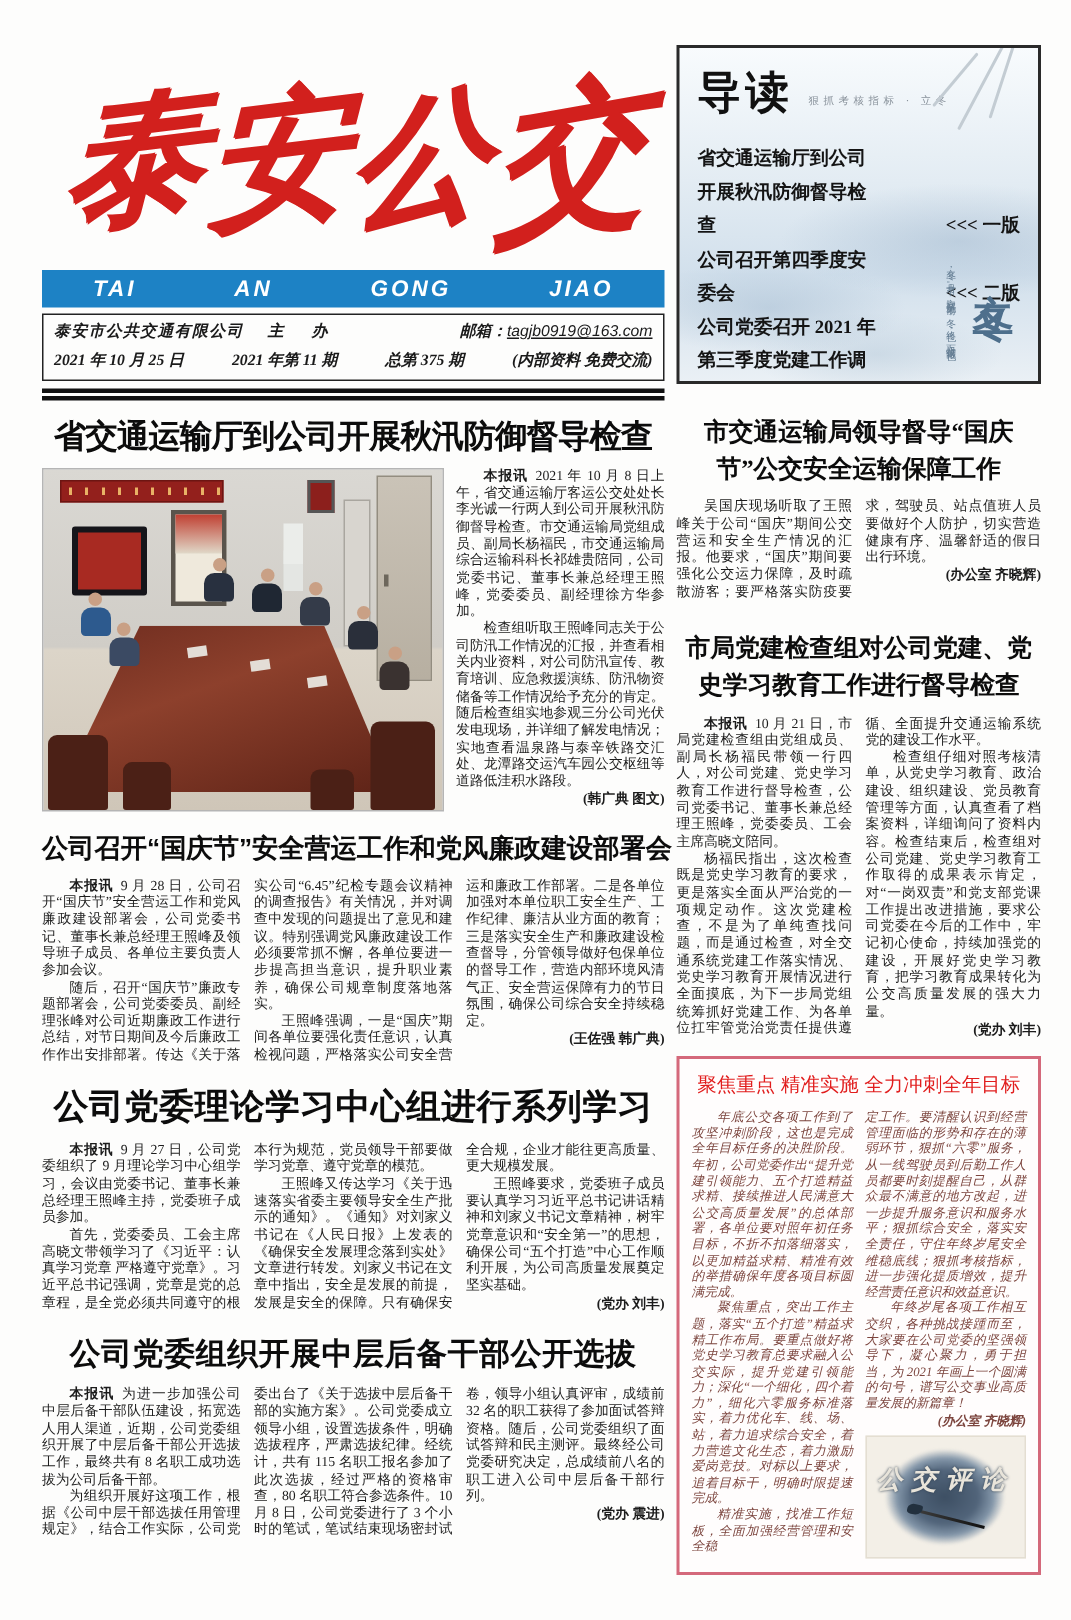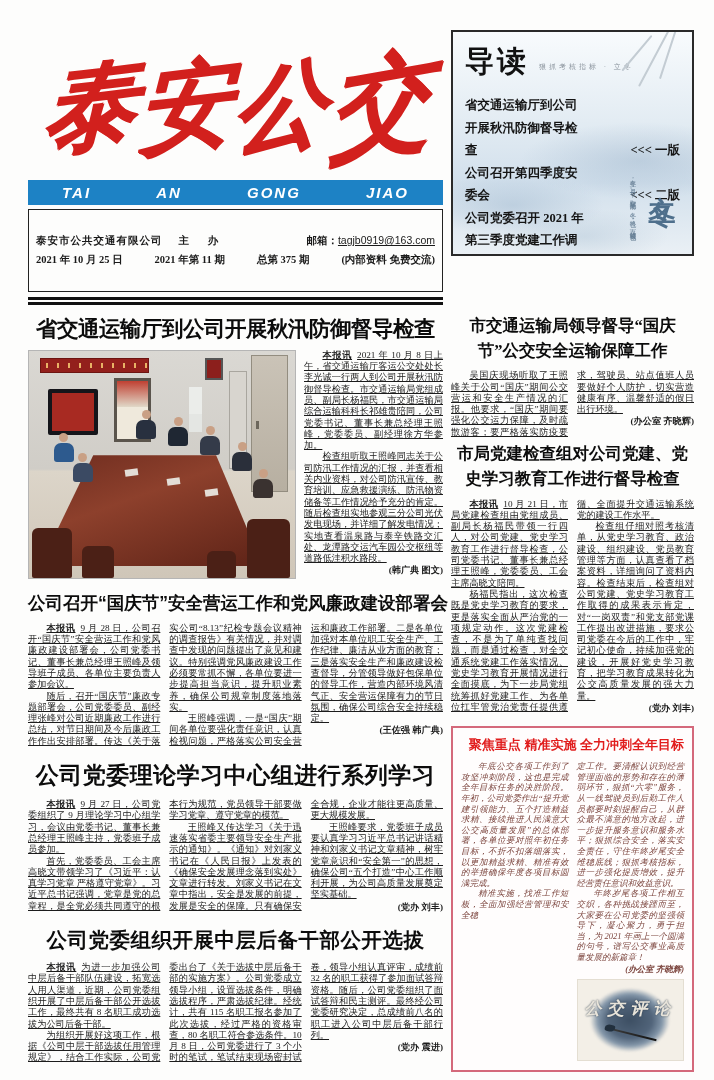--- a/index.html
+++ b/index.html
@@ -17,21 +17,21 @@
     font-family:"DejaVu Serif","Liberation Serif",serif; font-style:italic; font-weight:bold;
     color:#d2201d; font-size:95px; line-height:1; transform:rotate(-7deg) skewX(-8deg);
     text-shadow:1px 1px 0 #d2201d;
   }
   .mast-char:last-child { font-size:104px; transform:rotate(-10deg) skewX(-10deg); }
   .pinyin-bar {
     height:25px; background:#1d82c5; color:#fff; display:flex; align-items:center;
     justify-content:space-between; padding:0 34px; font-style:italic; font-weight:bold;
     font-size:15px; font-family:"Liberation Sans","DejaVu Sans",sans-serif; letter-spacing:2px;
   }
-  .info-box { border:1px solid #222; margin-top:4px; padding:21px 7px; font-size:10.5px; font-weight:600; }
+  .info-box { border:1px solid #222; margin-top:4px; padding:2px 7px; font-size:10.5px; font-weight:600;font-style:italic; }
   .info-row { display:flex; align-items:baseline; line-height:1.8; white-space:nowrap; }
   .info-org { letter-spacing:1px; }
   .info-host { margin-left:16px; letter-spacing:8px; }
   .info-mail { margin-left:auto; }
   .info-mail .email { text-decoration:underline; font-family:"Liberation Sans","DejaVu Sans",sans-serif; font-weight:normal; }
   .info-row2 span + span { margin-left:auto; }
   .double-line { margin-top:5px; height:8px; border-top:3px solid #111; border-bottom:3px solid #111; }
   
   .daodu {
     width:243px; height:226px; border:2px solid #2a2a2a; position:relative; overflow:hidden;
@@ -62,21 +62,21 @@
   .content { display:flex; gap:8px; margin-top:9px; }
   .col-left { width:415px; }
   .col-right { width:243px; }
   .hl-sans { font-family:"Liberation Sans","DejaVu Sans",sans-serif; font-weight:bold; color:#0c0c0c;
     text-align:center; white-space:nowrap; }
   .hl1 { font-size:21.5px; letter-spacing:-0.5px; }
   .hl2 { font-size:17.5px; margin-top:12px; }
   .hl3 { font-size:23px; margin-top:13px; letter-spacing:0.5px; }
   .hl4 { font-size:20.5px; margin-top:13px; letter-spacing:0.5px; }
   .hl-serif { font-weight:bold; font-size:16.5px; line-height:1.5; text-align:center; color:#0c0c0c; }
-  .body-text p { text-indent:2em; text-align:justify; margin:0;text-decoration:underline; }
+  .body-text p { text-indent:2em; text-align:justify; margin:0; }
   .body-text { font-size:9.2px; line-height:11.3px; color:#1c1c1c; }
   .lead { font-weight:bold; margin-right:5px; }
   .sig { text-align:right; font-weight:bold; margin-top:1px; }
   .cols3 { column-count:3; column-gap:9px; margin-top:8px; }
   .cols2 { column-count:2; column-gap:9px; margin-top:7px; }
   
   .a1-body { display:flex; gap:8px; margin-top:7px; }
   .a1-text { width:139px; }
   
   .photo { position:relative; width:268px; height:229px; border:1px solid #b5b5b5; overflow:hidden;
@@ -95,22 +95,22 @@
   .ph-table { position:absolute; left:4%; bottom:5%; width:84%; height:49%;
     background:linear-gradient(160deg,#6e2c1f 0%,#8d402c 40%,#5e2317 100%);
     clip-path:polygon(24% 0, 79% 0, 100% 100%, 0 100%); }
   .ph-paper { position:absolute; width:13px; height:7px; background:#e8e6df; transform:rotate(-8deg); opacity:.95; }
   .person { position:absolute; width:22px; height:30px; }
   .p-head { width:9px; height:9px; border-radius:50%; background:#c9a085; margin:0 auto; }
   .p-body { width:20px; height:19px; border-radius:7px 7px 3px 3px; margin:1px auto 0; background:#28303f; }
   .chair { position:absolute; background:#4b2016; border-radius:6px 6px 2px 2px; }
   
   .redbox { border:2px solid #d4697b; margin-top:12px; padding:8px 8px 9px; background:#fffdfd; }
-  .rb-headline { font-family:"Liberation Sans","DejaVu Sans",sans-serif; font-weight:bold; color:#e11d1d;
-    font-size:13px; text-align:right; white-space:nowrap; }
+  .rb-headline { font-family:"Liberation Sans","DejaVu Sans",sans-serif; font-weight:normal; color:#e11d1d;
+    font-size:13px; text-align:center; white-space:nowrap; }
   .rb-cols { display:flex; gap:8px; margin-top:7px; }
   .rb-col { width:50%; }
   .rb-col p { text-indent:2em; text-align:justify; margin:0; }
   .rb-col p.noindent { text-indent:0; }
   .rb-col { font-size:8.5px; line-height:10.6px; color:#7c453e; font-style:italic; }
   .rb-sig { text-align:right; font-weight:bold; font-style:italic; margin:2px 0 4px; }
   
   .commentary { position:relative; width:100%; height:82px; background:#f3efe7; border:1px solid #e4ded2; overflow:hidden; }
   .ink-blob { position:absolute; left:12%; top:10%; width:76%; height:80%;
     background:radial-gradient(closest-side,#3d4f63 0%,#51647a 55%,#8295a8 80%,transparent 100%);
@@ -251,21 +251,21 @@
             <p>检查组听取王照峰同志关于公司防汛工作情况的汇报，并查看相关内业资料，对公司防汛宣传、教育培训、应急救援演练、防汛物资储备等工作情况给予充分的肯定。随后检查组实地参观三分公司光伏发电现场，并详细了解发电情况；实地查看温泉路与泰辛铁路交汇处、龙潭路交运汽车园公交枢纽等道路低洼积水路段。</p>
             <div class="sig">(韩广典 图文)</div>
           </div>
         </div>
       </div>
 
       <div>
         <div class="hl-sans hl2">公司召开“国庆节”安全营运工作和党风廉政建设部署会</div>
         <div class="cols3 body-text">
           <p><span class="lead">本报讯</span><span>9 月 28 日，公司召开“国庆节”安全营运工作和党风廉政建设部署会，公司党委书记、董事长兼总经理王照峰及领导班子成员、各单位主要负责人参加会议。</span></p>
-          <p>随后，召开“国庆节”廉政专题部署会，公司党委委员、副经理张峰对公司近期廉政工作进行总结，对节日期间及今后廉政工作作出安排部署。传达《关于落实公司“8.13”纪检专题会议精神的调查报告》有关情况，并对调查中发现的问题提出了意见和建议。特别强调党风廉政建设工作必须要常抓不懈，各单位要进一步提高担当意识，提升职业素养，确保公司规章制度落地落实。</p>
+          <p>随后，召开“国庆节”廉政专题部署会，公司党委委员、副经理张峰对公司近期廉政工作进行总结，对节日期间及今后廉政工作作出安排部署。传达《关于落实公司“6.45”纪检专题会议精神的调查报告》有关情况，并对调查中发现的问题提出了意见和建议。特别强调党风廉政建设工作必须要常抓不懈，各单位要进一步提高担当意识，提升职业素养，确保公司规章制度落地落实。</p>
           <p>王照峰强调，一是“国庆”期间各单位要强化责任意识，认真检视问题，严格落实公司安全营运和廉政工作部署。二是各单位加强对本单位职工安全生产、工作纪律、廉洁从业方面的教育；三是落实安全生产和廉政建设检查督导，分管领导做好包保单位的督导工作，营造内部环境风清气正、安全营运保障有力的节日氛围，确保公司综合安全持续稳定。</p>
           <div class="sig">(王佐强 韩广典)</div>
         </div>
       </div>
 
       <div>
         <div class="hl-sans hl3">公司党委理论学习中心组进行系列学习</div>
         <div class="cols3 body-text">
           <p><span class="lead">本报讯</span><span>9 月 27 日，公司党委组织了 9 月理论学习中心组学习，会议由党委书记、董事长兼总经理王照峰主持，党委班子成员参加。</span></p>
           <p>首先，党委委员、工会主席高晓文带领学习了《习近平：认真学习党章 严格遵守党章》。习近平总书记强调，党章是党的总章程，是全党必须共同遵守的根本行为规范，党员领导干部要做学习党章、遵守党章的模范。</p>
@@ -288,35 +288,36 @@
     <div class="col-right">
 
       <div>
         <div class="hl-serif">市交通运输局领导督导“国庆节”公交安全运输保障工作</div>
         <div class="cols2 body-text">
           <p>吴国庆现场听取了王照峰关于公司“国庆”期间公交营运和安全生产情况的汇报。他要求，“国庆”期间要强化公交运力保障，及时疏散游客；要严格落实防疫要求，驾驶员、站点值班人员要做好个人防护，切实营造健康有序、温馨舒适的假日出行环境。</p>
           <div class="sig">(办公室 齐晓辉)</div>
         </div>
       </div>
 
-      <div style="margin-top:4px;">
+      <div style="margin-top:20px;">
         <div class="hl-serif">市局党建检查组对公司党建、党史学习教育工作进行督导检查</div>
         <div class="cols2 body-text">
           <p><span class="lead">本报讯</span><span>10 月 21 日，市局党建检查组由党组成员、副局长杨福民带领一行四人，对公司党建、党史学习教育工作进行督导检查，公司党委书记、董事长兼总经理王照峰，党委委员、工会主席高晓文陪同。</span></p>
           <p>杨福民指出，这次检查既是党史学习教育的要求，更是落实全面从严治党的一项规定动作。这次党建检查，不是为了单纯查找问题，而是通过检查，对全交通系统党建工作落实情况、党史学习教育开展情况进行全面摸底，为下一步局党组统筹抓好党建工作、为各单位扛牢管党治党责任提供遵循、全面提升交通运输系统党的建设工作水平。</p>
           <p>检查组仔细对照考核清单，从党史学习教育、政治建设、组织建设、党员教育管理等方面，认真查看了档案资料，详细询问了资料内容。检查结束后，检查组对公司党建、党史学习教育工作取得的成果表示肯定，对“一岗双责”和党支部党课工作提出改进措施，要求公司党委在今后的工作中，牢记初心使命，持续加强党的建设，开展好党史学习教育，把学习教育成果转化为公交高质量发展的强大力量。</p>
           <div class="sig">(党办 刘丰)</div>
         </div>
       </div>
 
       <div class="redbox">
         <div class="rb-headline">聚焦重点 精准实施 全力冲刺全年目标</div>
         <div class="rb-cols">
           <div class="rb-col">
             <p>年底公交各项工作到了攻坚冲刺阶段，这也是完成全年目标任务的决胜阶段。年初，公司党委作出“提升党建引领能力、五个打造精益求精、接续推进人民满意大公交高质量发展”的总体部署，各单位要对照年初任务目标，不折不扣落细落实，以更加精益求精、精准有效的举措确保年度各项目标圆满完成。</p>
+            <p>聚焦重点，突出工作主题，落实“五个打造”精益求精工作布局。要重点做好将党史学习教育总要求融入公交实际，提升党建引领能力；深化“一个细化，四个着力”，细化六零服务标准落实，着力优化车、线、场、站，着力追求综合安全，着力营造文化生态，着力激励爱岗竞技。对标以上要求，追着目标干，明确时限提速完成。</p>
             <p>精准实施，找准工作短板，全面加强经营管理和安全稳</p>
           </div>
           <div class="rb-col">
             <p class="noindent">定工作。要清醒认识到经营管理面临的形势和存在的薄弱环节，狠抓“六零”服务，从一线驾驶员到后勤工作人员都要时刻提醒自己，从群众最不满意的地方改起，进一步提升服务意识和服务水平；狠抓综合安全，落实安全责任，守住年终岁尾安全维稳底线；狠抓考核指标，进一步强化提质增效，提升经营责任意识和效益意识。</p>
             <p>年终岁尾各项工作相互交织，各种挑战接踵而至，大家要在公司党委的坚强领导下，凝心聚力，勇于担当，为 2021 年画上一个圆满的句号，谱写公交事业高质量发展的新篇章！</p>
             <div class="rb-sig">(办公室 齐晓辉)</div>
             <div class="commentary">
               <div class="ink-blob"></div>
               <div class="ink-text">公交评论</div>
               <div class="brush"></div>

